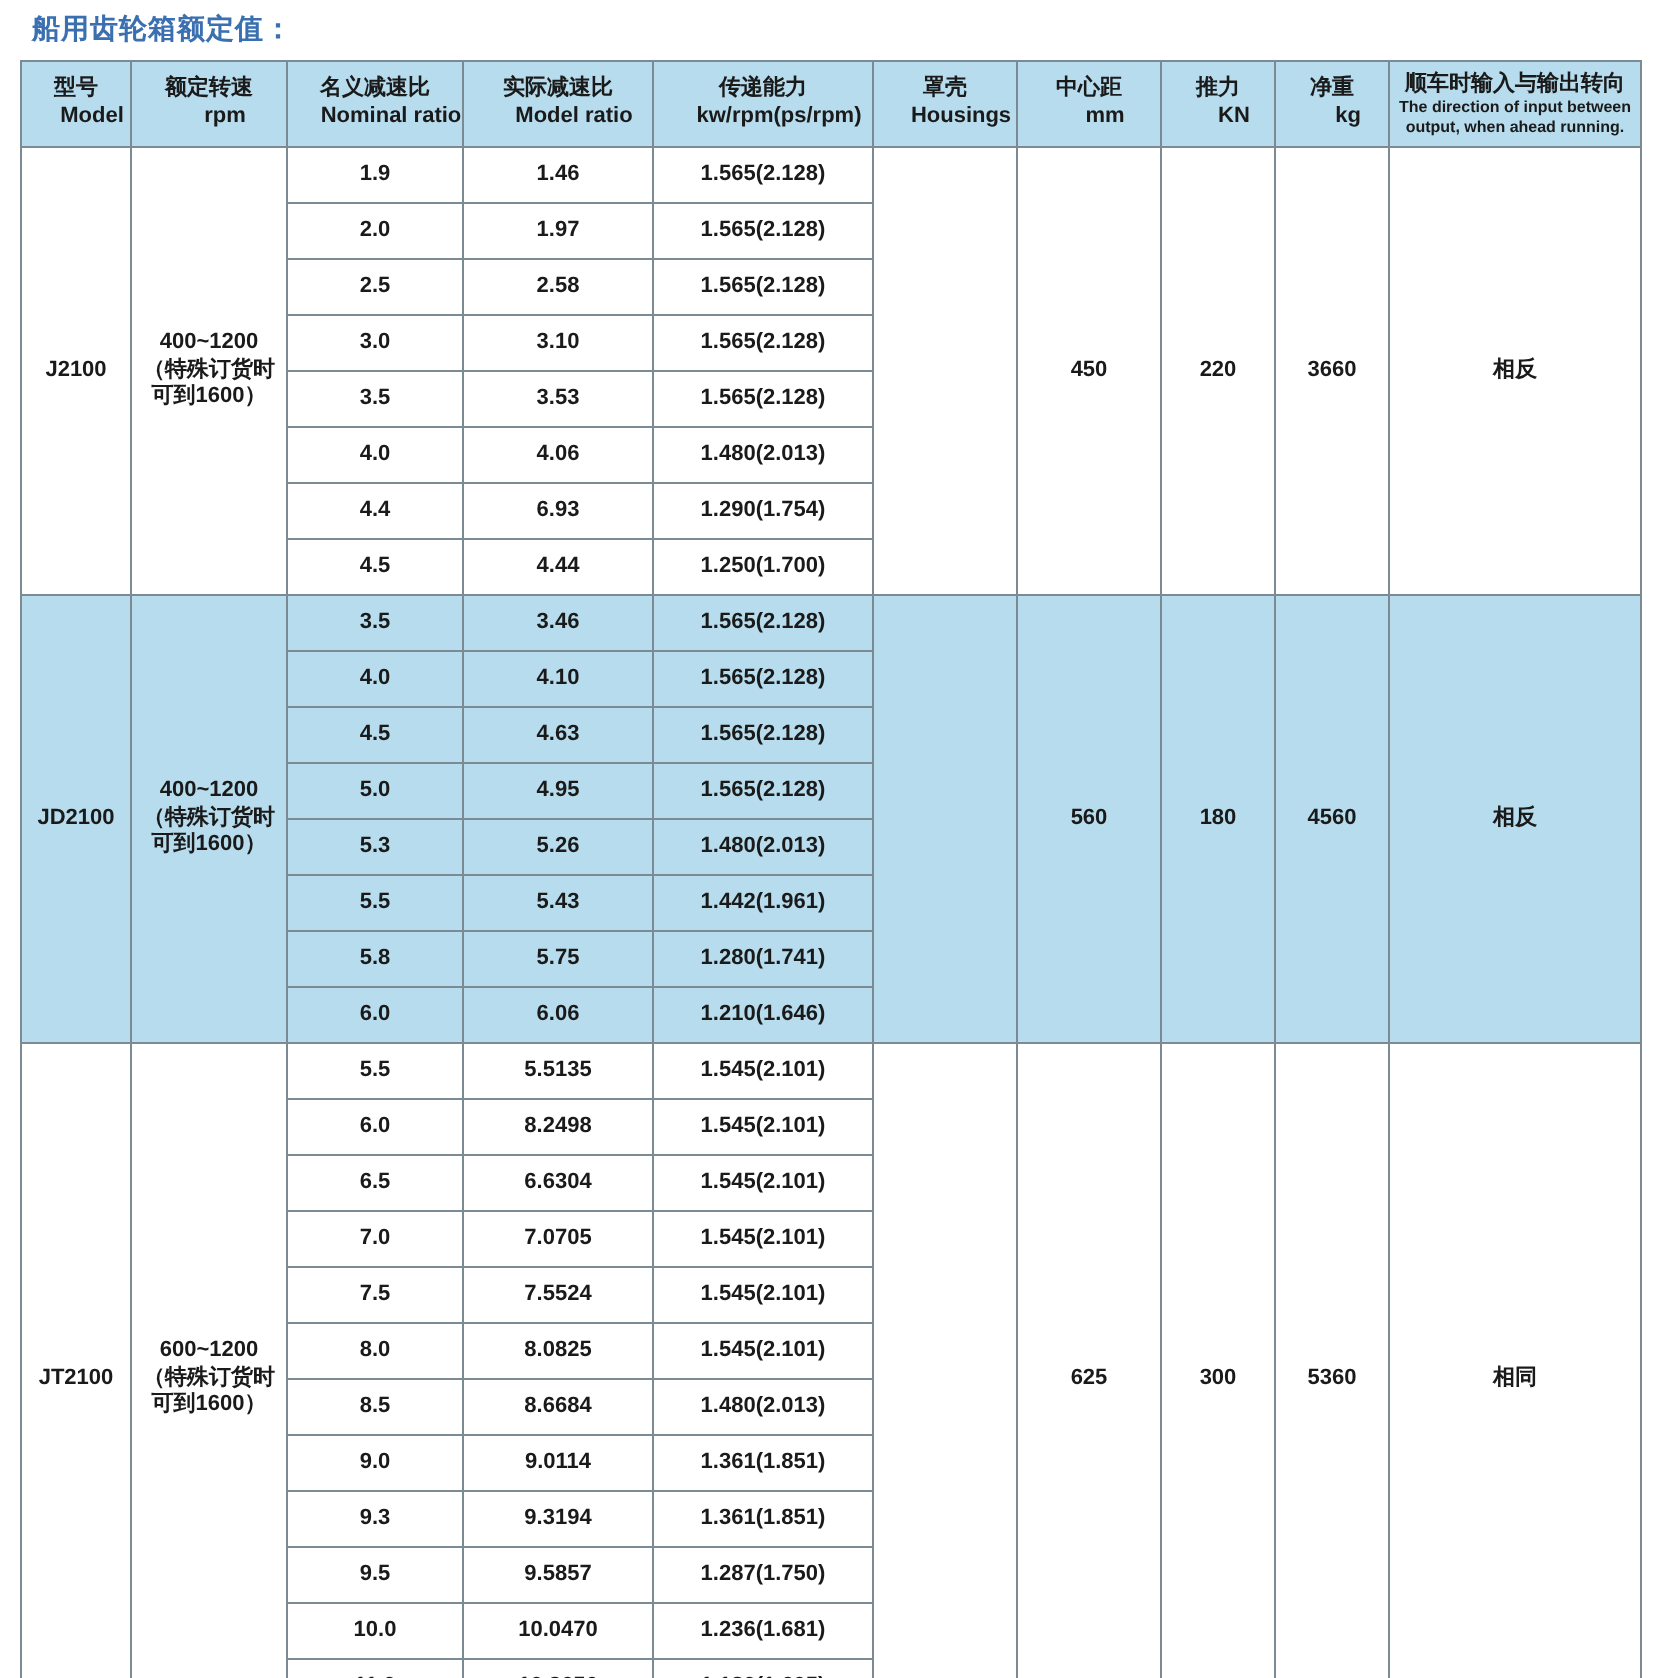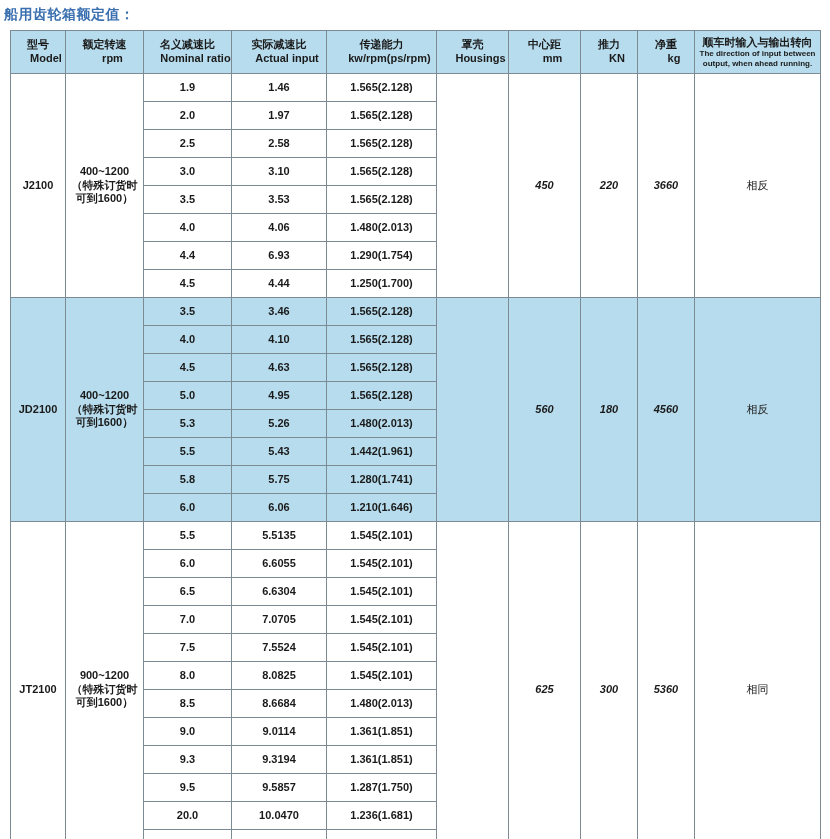--- a/index.html
+++ b/index.html
@@ -17,21 +17,21 @@
   #page {
     position: relative;
     width: 830px;
     height: 839px;
     box-sizing: border-box;
   }
   .title {
     font-size: 14px;
     color: #3a6fb0;
     font-weight: bold;
-    padding: 6px 0 6px 4px;
+    padding: 6px 0 6px 16px;
     letter-spacing: 0.5px;
   }
   table.spec {
     border-collapse: collapse;
     width: 810px;
     margin: 0 10px;
     table-layout: fixed;
   }
   table.spec td, table.spec th {
     border: 1px solid #7c8a93;
@@ -73,24 +73,23 @@
     font-weight: bold;
     font-size: 11px;
   }
   td.cap {
     font-weight: bold;
     font-size: 11px;
   }
   td.big {
     font-weight: bold;
     font-size: 12px;
-    font-style: italic;
   }
   td.dir {
-    font-weight: normal;
+    font-weight: bold;
     font-size: 12px;
   }
   td.housing { }
   
   col.c-model   { width: 55px; }
   col.c-rpm     { width: 78px; }
   col.c-nom     { width: 88px; }
   col.c-act     { width: 95px; }
   col.c-cap     { width: 110px; }
   col.c-hous    { width: 72px; }
@@ -128,21 +127,21 @@
         <td>
           <span class="hdr-cn">额定转速</span>
           <span class="hdr-en">rpm</span>
         </td>
         <td>
           <span class="hdr-cn">名义减速比</span>
           <span class="hdr-en">Nominal ratio</span>
         </td>
         <td>
           <span class="hdr-cn">实际减速比</span>
-          <span class="hdr-en">Actual input</span>
+          <span class="hdr-en">Model ratio</span>
         </td>
         <td>
           <span class="hdr-cn">传递能力</span>
           <span class="hdr-en">kw/rpm(ps/rpm)</span>
         </td>
         <td>
           <span class="hdr-cn">罩壳</span>
           <span class="hdr-en">Housings</span>
         </td>
         <td>
@@ -262,36 +261,36 @@
           <td class="cap">1.280(1.741)</td>
         </tr>
         <tr class="shaded">
           <td class="num">6.0</td>
           <td class="num">6.06</td>
           <td class="cap">1.210(1.646)</td>
         </tr>
         <tr>
           <td class="model" rowspan="12">JT2100</td>
           <td class="rpm" rowspan="12">
-            <span class="l">900~1200</span>
+            <span class="l">600~1200</span>
             <span class="l">（特殊订货时</span>
             <span class="l">可到1600）</span>
           </td>
           <td class="num">5.5</td>
           <td class="num">5.5135</td>
           <td class="cap">1.545(2.101)</td>
           <td class="housing" rowspan="12"></td>
           <td class="big" rowspan="12">625</td>
           <td class="big" rowspan="12">300</td>
           <td class="big" rowspan="12">5360</td>
           <td class="dir" rowspan="12">相同</td>
         </tr>
         <tr>
           <td class="num">6.0</td>
-          <td class="num">6.6055</td>
+          <td class="num">8.2498</td>
           <td class="cap">1.545(2.101)</td>
         </tr>
         <tr>
           <td class="num">6.5</td>
           <td class="num">6.6304</td>
           <td class="cap">1.545(2.101)</td>
         </tr>
         <tr>
           <td class="num">7.0</td>
           <td class="num">7.0705</td>
@@ -321,21 +320,21 @@
           <td class="num">9.3</td>
           <td class="num">9.3194</td>
           <td class="cap">1.361(1.851)</td>
         </tr>
         <tr>
           <td class="num">9.5</td>
           <td class="num">9.5857</td>
           <td class="cap">1.287(1.750)</td>
         </tr>
         <tr>
-          <td class="num">20.0</td>
+          <td class="num">10.0</td>
           <td class="num">10.0470</td>
           <td class="cap">1.236(1.681)</td>
         </tr>
         <tr>
           <td class="num">11.0</td>
           <td class="num">10.8656</td>
           <td class="cap">1.180(1.605)</td>
         </tr>
       </tbody>
   </table>

